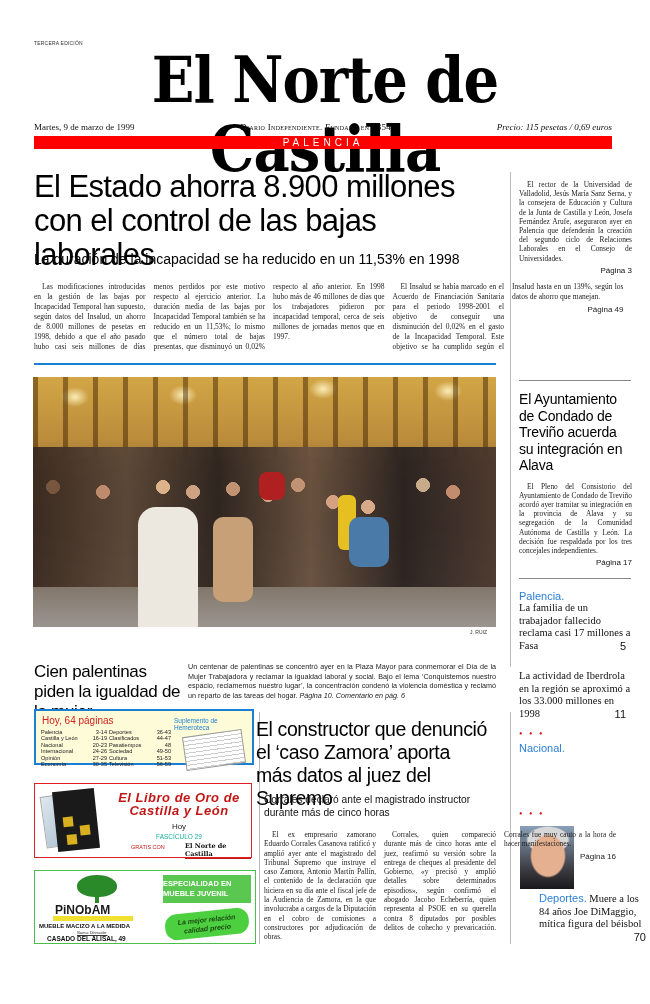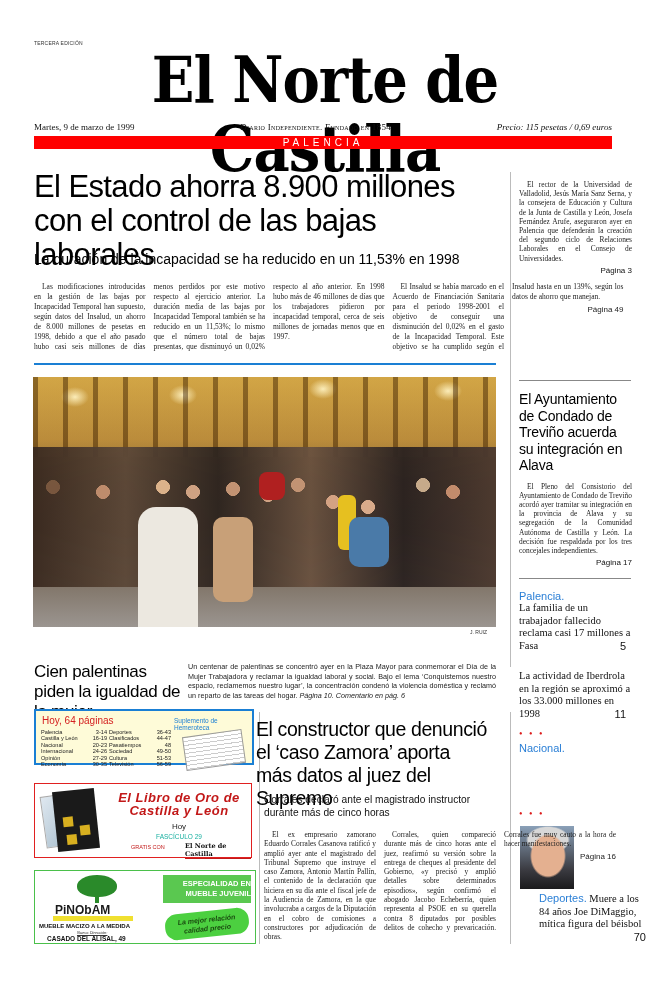--- a/index.html
+++ b/index.html
@@ -97,21 +97,21 @@
   .libro-logo { position: absolute; left: 150px; top: 58px; font-family: "DejaVu Serif", serif; font-weight: bold; font-size: 6.5px; border-bottom: 1.5px solid #c21818; }
 
   .pinobam-box { left: 34px; top: 870px; width: 222px; height: 74px; border: 1px solid #4ac04a; background: #fff; }
   .tree { position: absolute; left: 42px; top: 4px; width: 40px; height: 22px; background: #2a8a2a; border-radius: 50% 50% 45% 45%; }
   .trunk { position: absolute; left: 60px; top: 24px; width: 4px; height: 8px; background: #2a8a2a; }
   .pino-name { position: absolute; left: 20px; top: 32px; font-family: "Liberation Sans", sans-serif; font-weight: bold; font-size: 12px; color: #1a1a1a; }
   .pino-bar { position: absolute; left: 18px; top: 45px; width: 80px; height: 5px; background: #f0e030; }
   .pino-l1 { position: absolute; left: 4px; top: 52px; font-family: "Liberation Sans", sans-serif; font-weight: bold; font-size: 6px; color: #111; }
   .pino-l2 { position: absolute; left: 42px; top: 59px; font-family: "Liberation Sans", sans-serif; font-style: italic; font-size: 4px; color: #333; text-decoration: underline; }
   .pino-l3 { position: absolute; left: 12px; top: 64px; font-family: "Liberation Sans", sans-serif; font-weight: bold; font-size: 6.5px; color: #111; }
-  .esp { position: absolute; left: 128px; top: 4px; width: 88px; height: 28px; background: #5ac850; color: #fff; font-family: "Liberation Sans", sans-serif; font-weight: bold; font-size: 7.5px; line-height: 10px; text-align: right; padding-top: 4px; }
+  .esp { position: absolute; left: 128px; top: 4px; width: 88px; height: 28px; background: #5ac850; color: #fff; font-family: "Liberation Sans", sans-serif; font-weight: bold; font-size: 7.5px; line-height: 10px; text-align: left; padding-top: 4px; }
   .mejor { position: absolute; left: 130px; top: 40px; width: 84px; height: 26px; background: #4cd040; border-radius: 12px; transform: rotate(-6deg); color: #1a4a10; font-family: "Liberation Sans", sans-serif; font-weight: bold; font-style: italic; font-size: 7px; line-height: 9px; text-align: center; padding-top: 4px; }
 
   
   .cons-title { left: 256px; top: 718px; width: 234px; font-family: "Liberation Sans", sans-serif; font-size: 19.5px; line-height: 23px; letter-spacing: -0.4px; color: #000; }
   .cons-sub { left: 264px; top: 794px; width: 234px; font-family: "Liberation Sans", sans-serif; font-size: 10.2px; line-height: 12.5px; color: #111; }
   .cons-body { left: 264px; top: 830px; width: 232px; height: 114px; column-count: 2; column-gap: 8px; font-size: 7.4px; line-height: 9.3px; text-align: justify; color: #222; }
   .cons-body p { text-indent: 8px; }
 </style>
 </head>
 <body>

